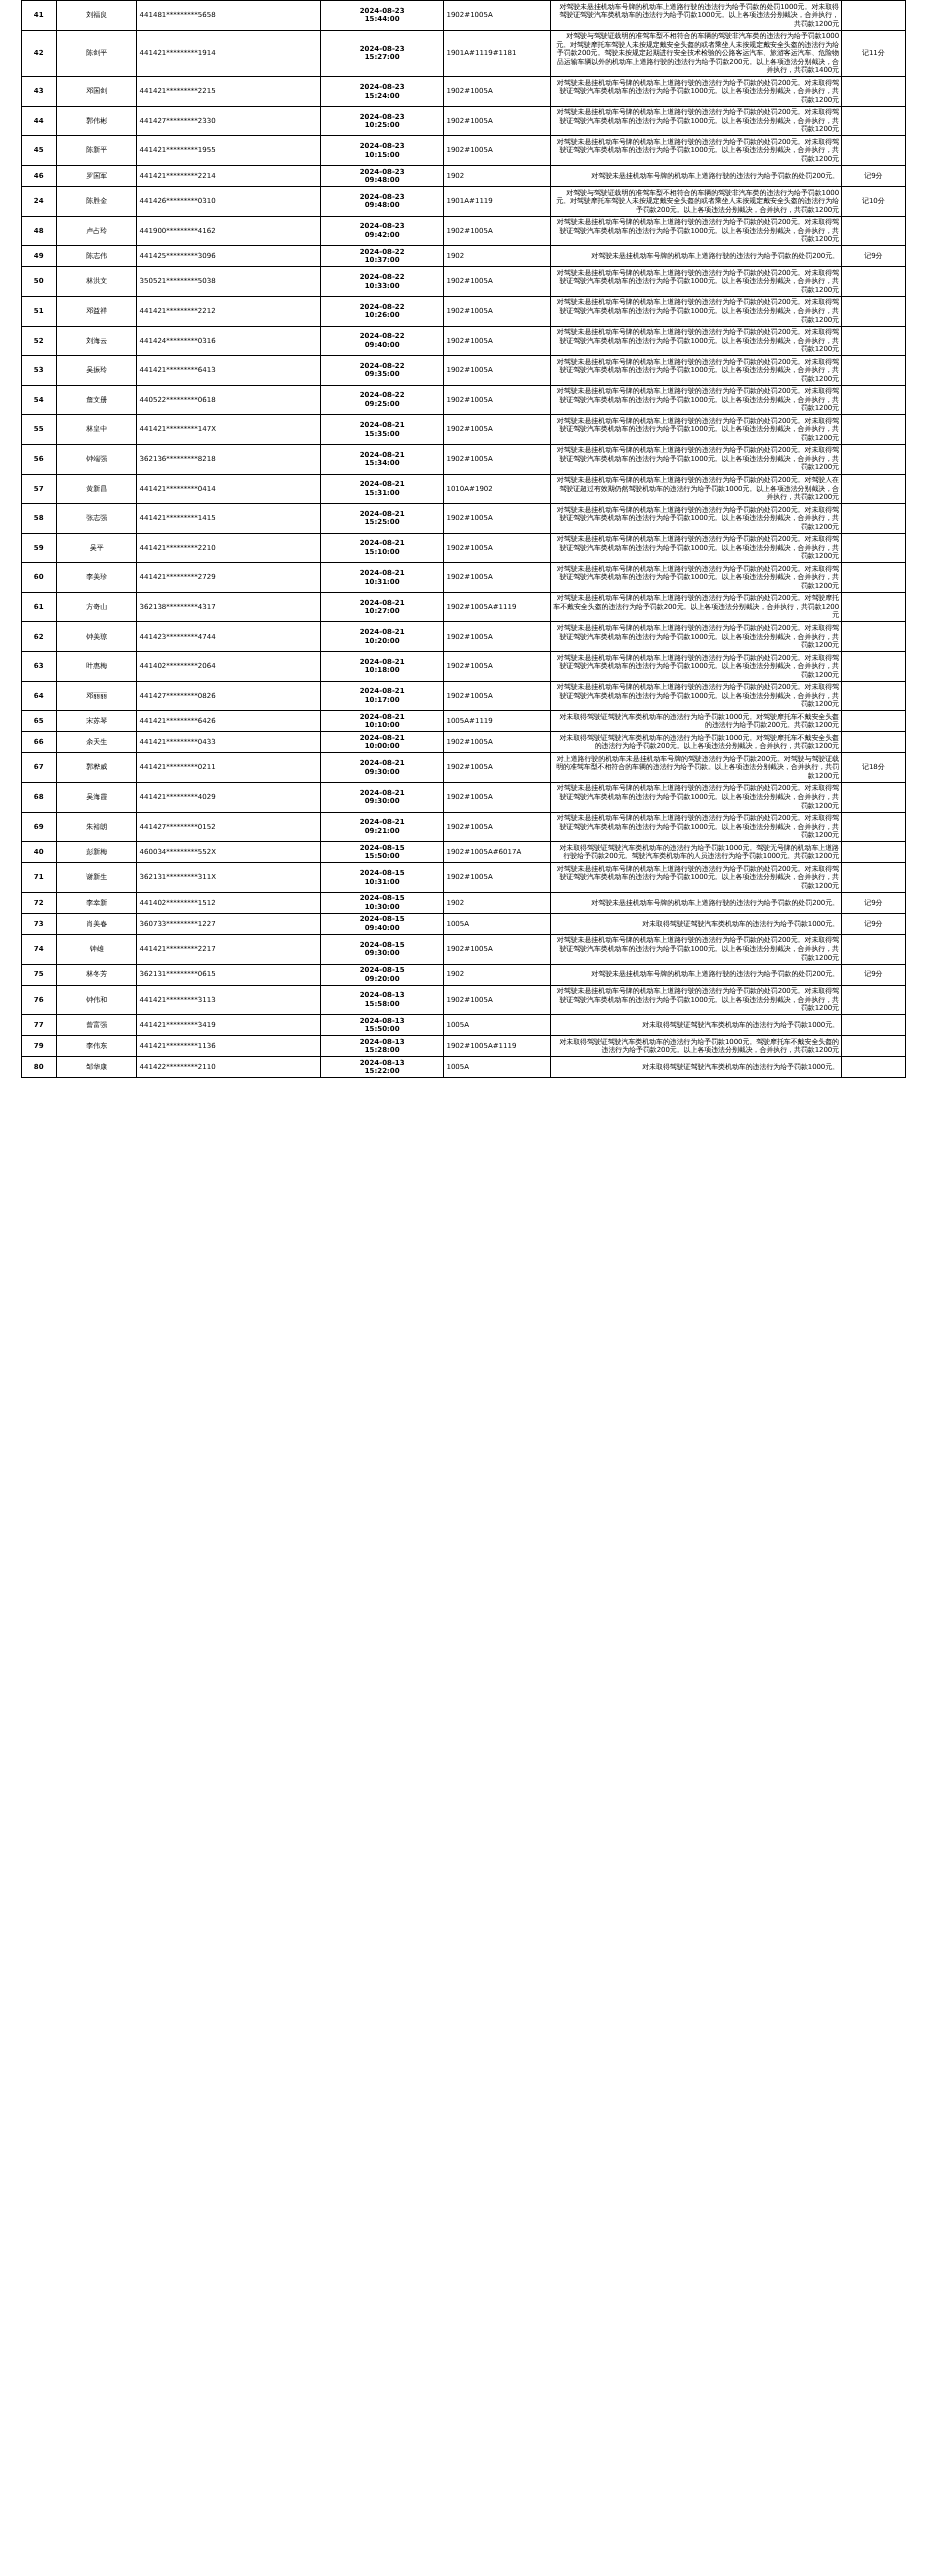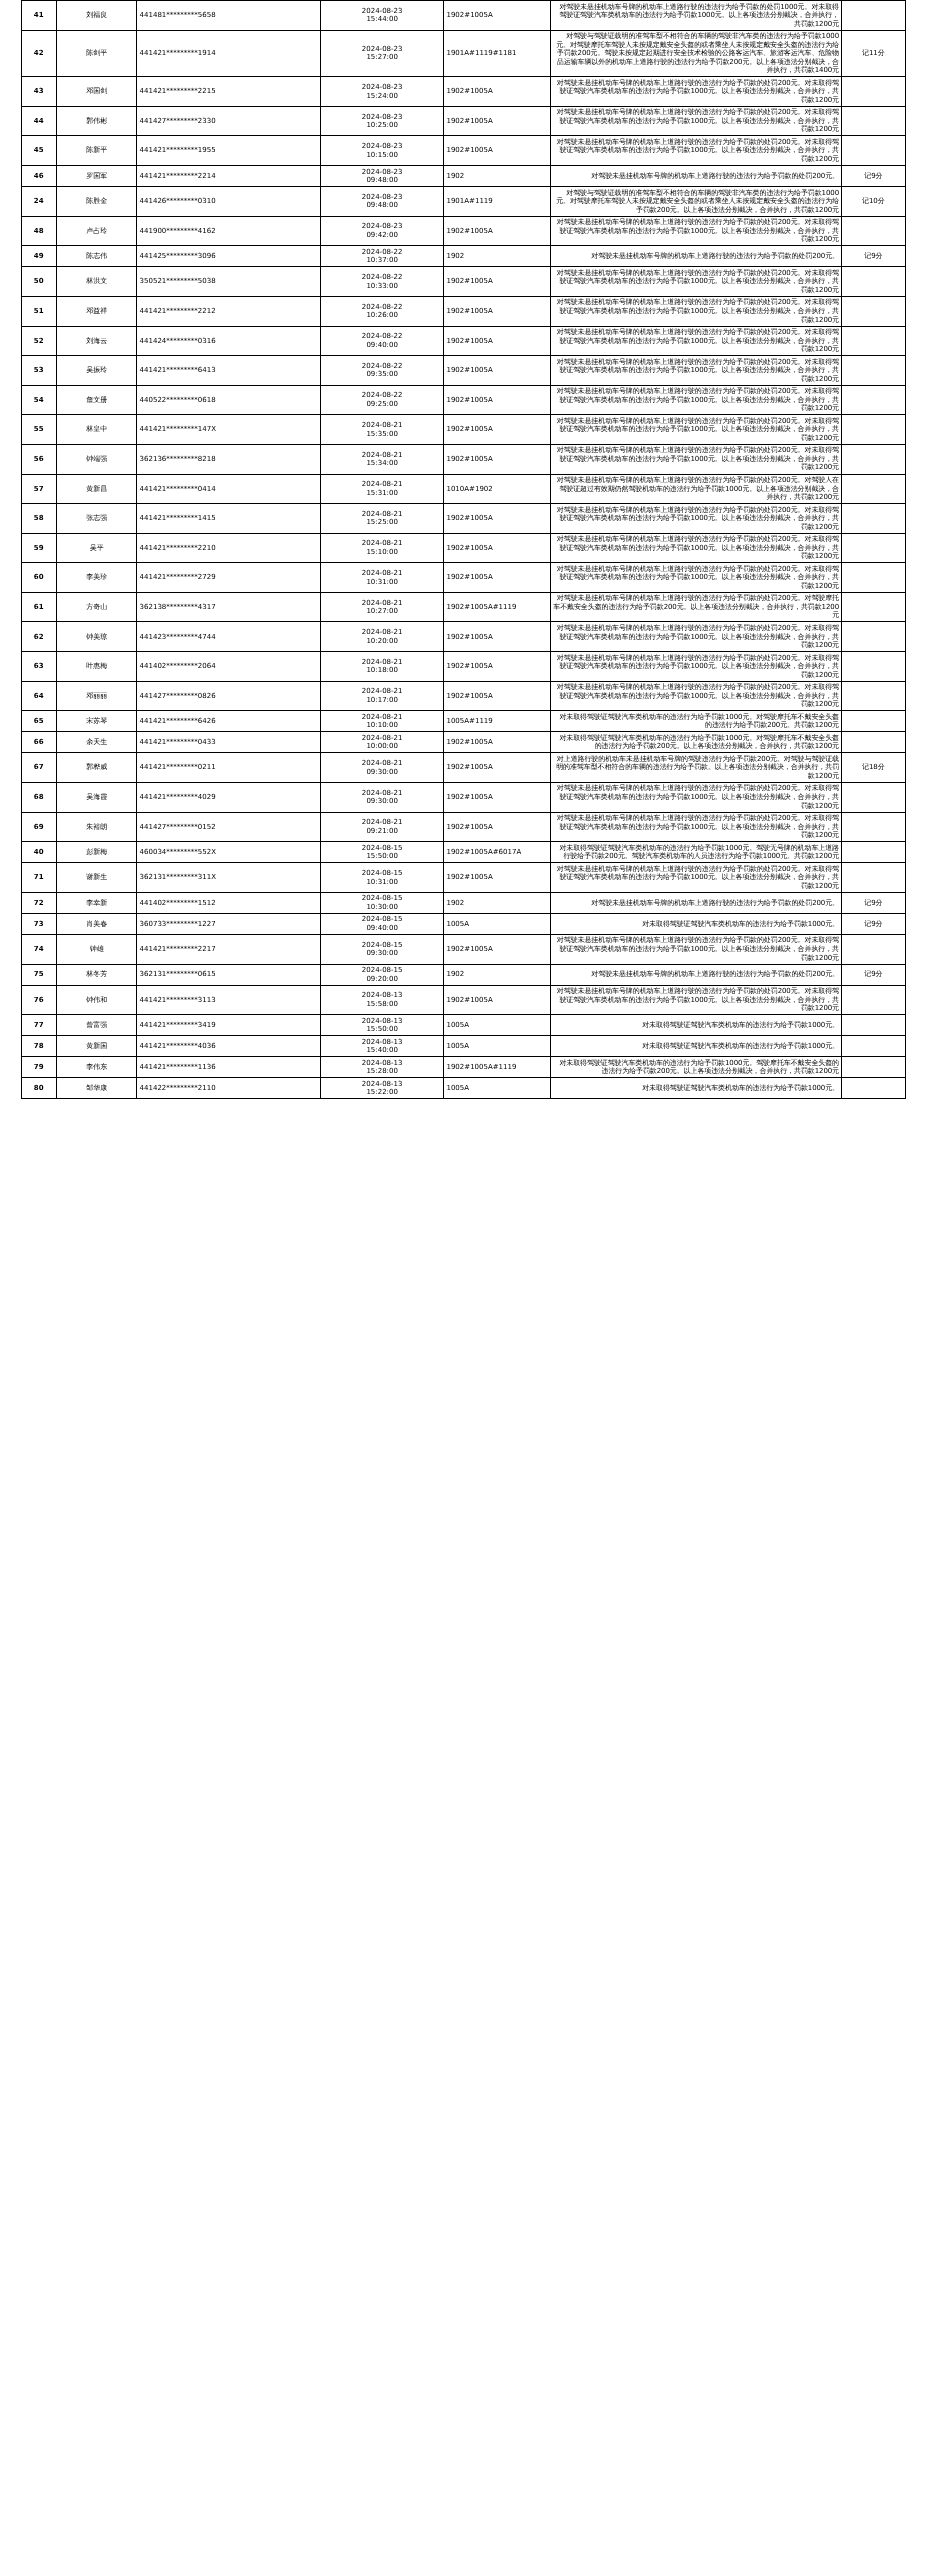--- a/index.html
+++ b/index.html
@@ -14,21 +14,21 @@
     vertical-align:middle;
     word-break:break-all;
   }
   td.c-idx{width:20.6px;text-align:center;font-weight:bold;}
   td.c-name{width:47px;text-align:center;}
   td.c-id{width:107px;text-align:left;letter-spacing:0px;font-size:6.7px;}
   td.c-time{width:72px;text-align:center;font-size:6.7px;}
   td.c-code{width:62px;text-align:left;font-size:6.7px;}
   td.c-desc{width:170px;text-align:right;font-size:6.7px;line-height:1.2;letter-spacing:-0.1px;}
   td.c-points{width:37px;text-align:center;font-size:6.7px;margin-top:12px;}
-  .two-line{white-space:pre-line;}
+  .two-line{white-space:pre-line;font-weight:bold;}
 </style>
 </head>
 <body>
 
 <div class="page">
   <table class="pen-table">
     <colgroup>
       <col style="width:20.6px">
         <col style="width:47px">
         <col style="width:107px">
@@ -402,30 +402,20 @@
           <td class="c-idx">77</td>
           <td class="c-name">曾富强</td>
           <td class="c-id">441421*********3419</td>
           <td class="c-time two-line">2024-08-13
 15:50:00</td>
           <td class="c-code">1005A</td>
           <td class="c-desc">对未取得驾驶证驾驶汽车类机动车的违法行为给予罚款1000元。</td>
           <td class="c-points"></td>
         </tr>
         <tr>
-          <td class="c-idx">78</td>
-          <td class="c-name">黄新国</td>
-          <td class="c-id">441421*********4036</td>
-          <td class="c-time two-line">2024-08-13
-15:40:00</td>
-          <td class="c-code">1005A</td>
-          <td class="c-desc">对未取得驾驶证驾驶汽车类机动车的违法行为给予罚款1000元。</td>
-          <td class="c-points"></td>
-        </tr>
-        <tr>
           <td class="c-idx">79</td>
           <td class="c-name">李伟东</td>
           <td class="c-id">441421*********1136</td>
           <td class="c-time two-line">2024-08-13
 15:28:00</td>
           <td class="c-code">1902#1005A#1119</td>
           <td class="c-desc">对未取得驾驶证驾驶汽车类机动车的违法行为给予罚款1000元。驾驶摩托车不戴安全头盔的违法行为给予罚款200元。以上各项违法分别截决，合并执行，共罚款1200元</td>
           <td class="c-points"></td>
         </tr>
         <tr>

